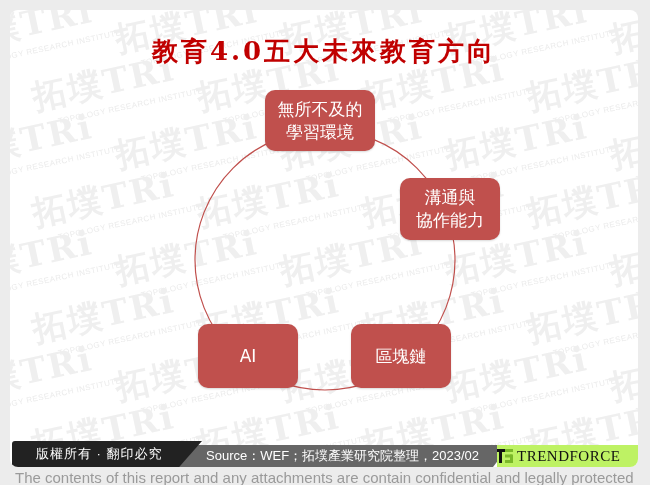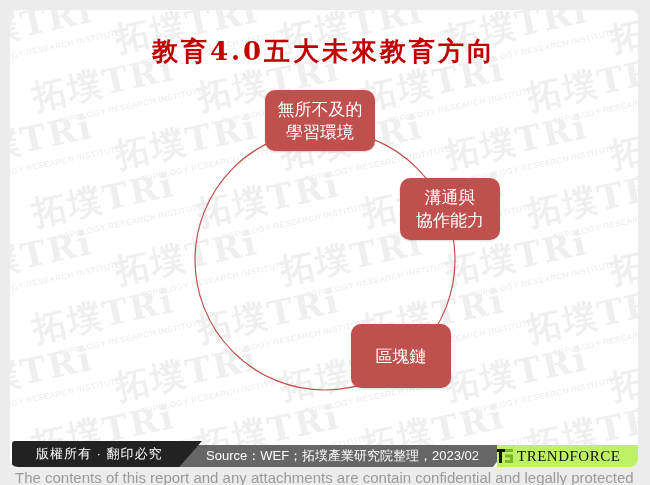--- a/index.html
+++ b/index.html
@@ -82,20 +82,23 @@
     <div>
       <span>無所不及的</span>
       <span>學習環境</span>
     </div>
   </div>
 
   <div class="node" style="left:341px;top:314px;width:100px;height:64px;">
     <span>區塊鏈</span>
   </div>
 
+  <div class="node" style="left:188px;top:314px;width:100px;height:64px;">
+    <span>AI</span>
+  </div>
 
 
   <div class="footer">
     <div class="source">Source：WEF；拓墣產業研究院整理，2023/02</div>
     <div class="rights">版權所有 · 翻印必究</div>
     <div class="logo-band">
       <div class="logo-icon">
         <svg width="16" height="16">
           <rect x="0" y="1" width="8" height="3" fill="#111"></rect>
           <rect x="2" y="4" width="3" height="11" fill="#111"></rect>

